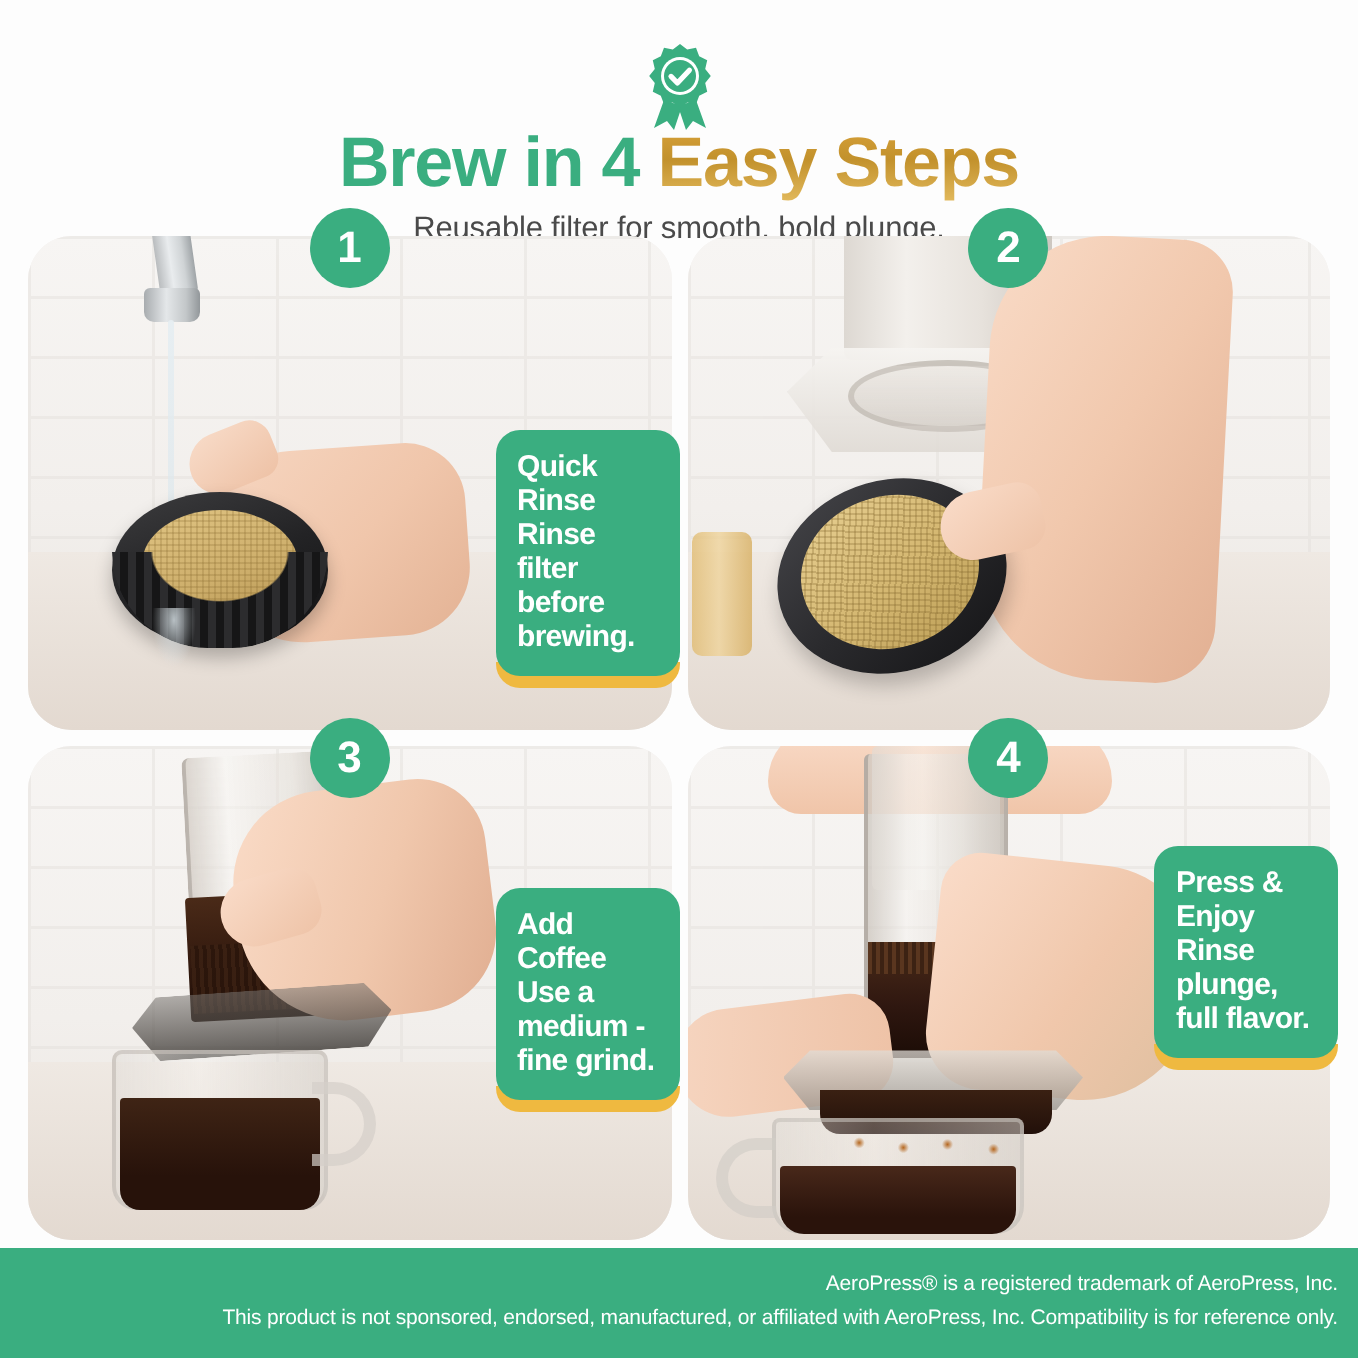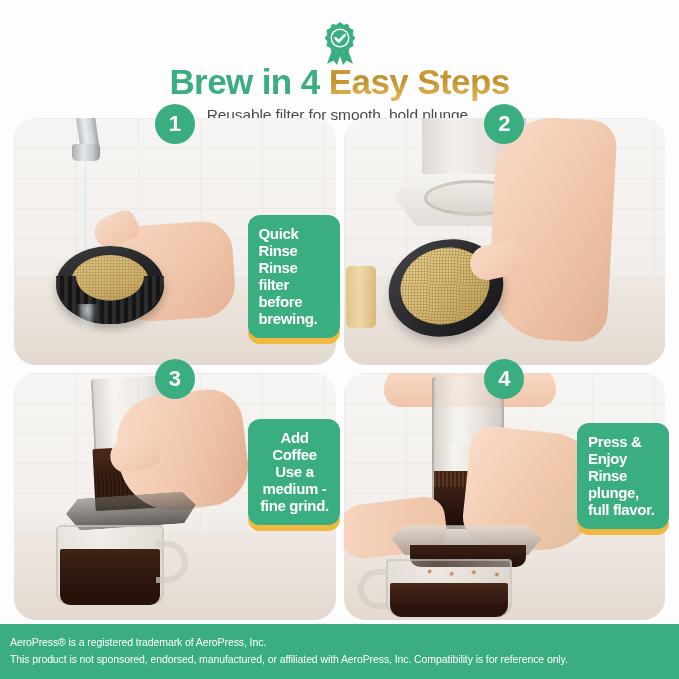--- a/index.html
+++ b/index.html
@@ -158,21 +158,21 @@
     height: 13px;
     background: #EFB940;
     border-radius: 0 0 12px 12px;
     margin-top: -7px;
     position: relative;
     z-index: 1;
   }
 
   .cap-pos-1 { top: 58px; margin-top: 39px; }
   .cap-pos-2 { top: 50px; }
-  .cap-pos-3 { top: 46px; text-align: center; }
+  .cap-pos-3 { top: 71px; }
   .cap-pos-4 { top: 50px; }
 
   
 
   
   .faucet-neck {
     position: absolute;
     left: 64px; top: -4px;
     width: 19px; height: 34px;
     background: linear-gradient(90deg, #b9bcbe, #e9ecee 38%, #cfd3d5 72%, #9fa4a7);
@@ -488,21 +488,21 @@
     border: 6px solid rgba(210,205,199,.65);
     border-right: none;
     border-radius: 22px 0 0 22px;
   }
 
   
   .footer {
     flex: 0 0 auto;
     background: #3AAE80;
     color: #ffffff;
-    text-align: left;
+    text-align: right;
     padding: 10px 10px 12px 10px;
     font-size: 10.5px;
     line-height: 1.55;
     letter-spacing: -0.1px;
   }
   .footer-line { display: block; }
 </style>
 </head>
 <body>
 

